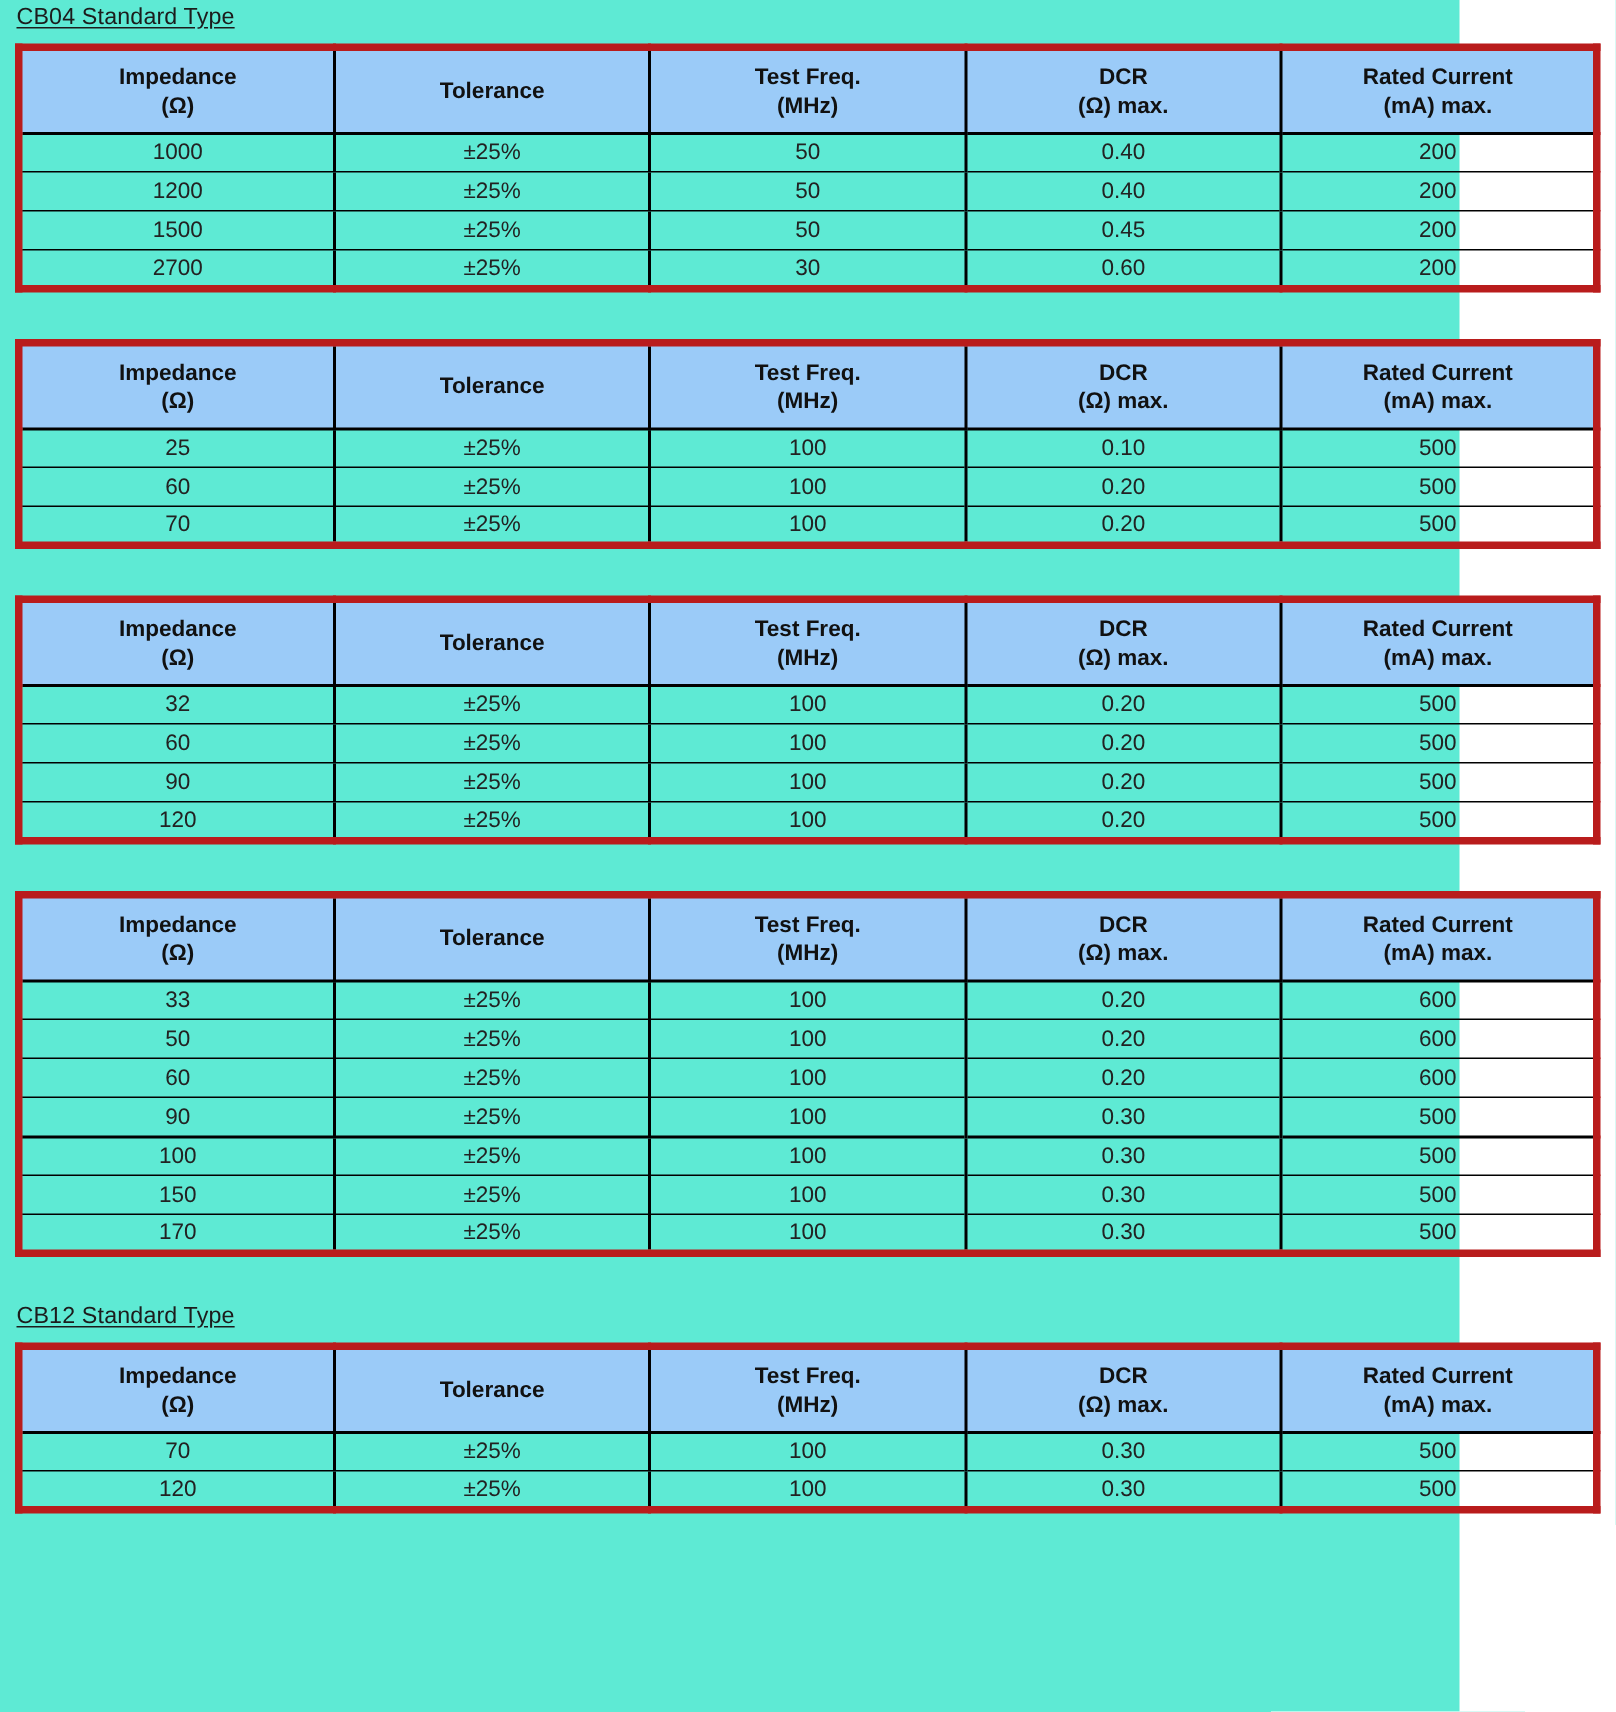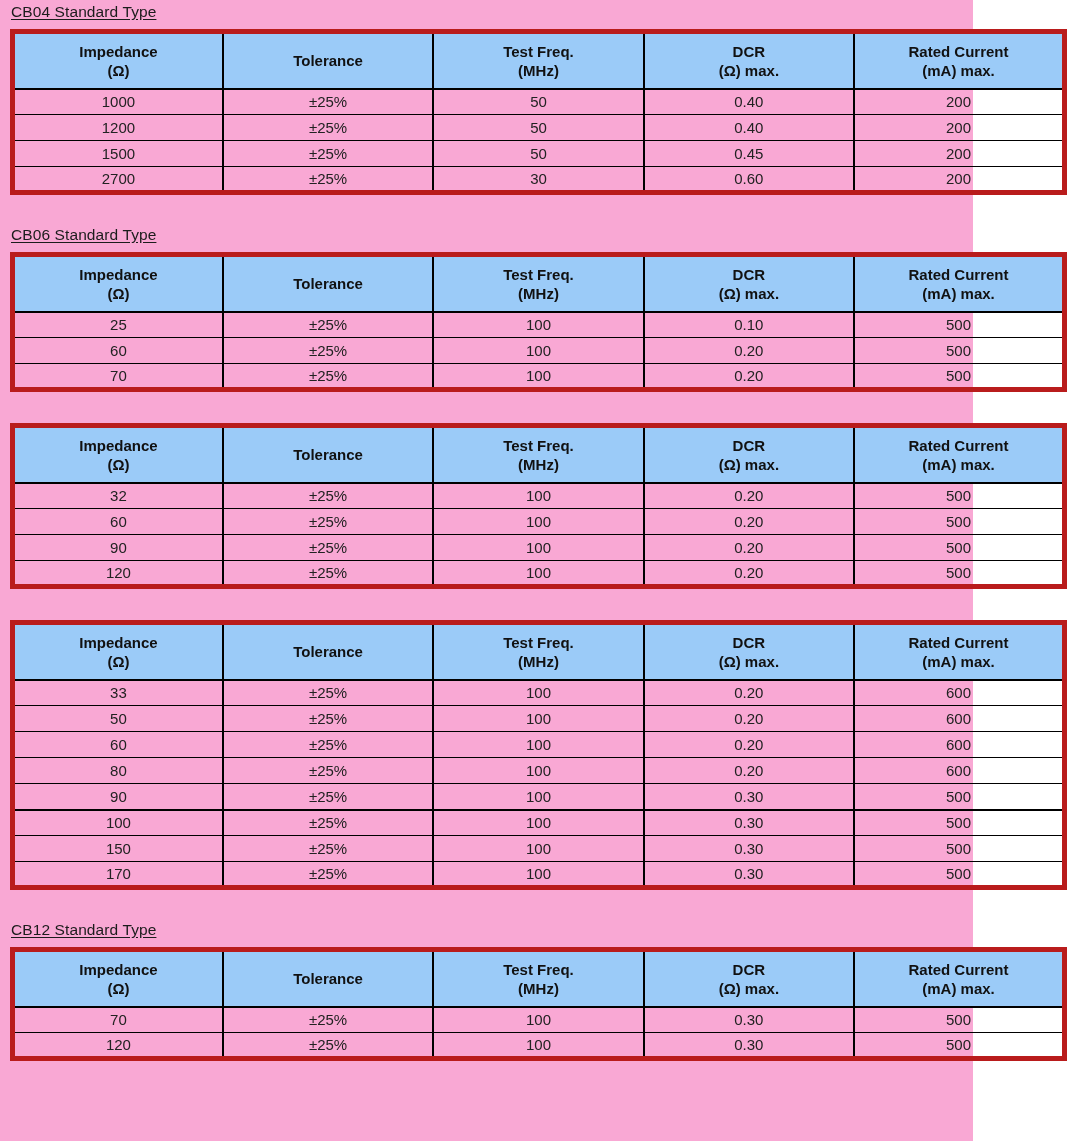--- a/index.html
+++ b/index.html
@@ -8,21 +8,21 @@
     padding: 0;
     background: #ffffff;
     width: 1077px;
     font-family: "Liberation Sans", sans-serif;
     color: #1a1a1a;
   }
   .page {
     width: 973px;
     min-height: 1141px;
     padding: 3px 10px 0 10px;
-    background: #f9a8d4;
+    background: #5eead4;
   }
   .spec-section { margin: 0 0 31px 0; }
   .spec-section:last-child { margin-bottom: 0; }
   .section-title {
     font-size: 15.5px;
     font-weight: 400;
     color: #1c1c1c;
     text-decoration: underline;
     text-underline-offset: 2px;
     margin: 0 0 8px 1px;
@@ -126,21 +126,20 @@
             <td>2700</td>
             <td>±25%</td>
             <td>30</td>
             <td>0.60</td>
             <td>200</td>
           </tr>
         </tbody>
       </table>
     </section>
     <section class="spec-section">
-      <h2 class="section-title">CB06 Standard Type</h2>
       <table class="spec-table">
         <colgroup>
           <col>
           <col>
           <col>
           <col>
           <col>
         </colgroup>
         <thead>
           <tr>
@@ -296,27 +295,20 @@
           </tr>
           <tr class="">
             <td>50</td>
             <td>±25%</td>
             <td>100</td>
             <td>0.20</td>
             <td>600</td>
           </tr>
           <tr class="">
             <td>60</td>
-            <td>±25%</td>
-            <td>100</td>
-            <td>0.20</td>
-            <td>600</td>
-          </tr>
-          <tr class="">
-            <td>80</td>
             <td>±25%</td>
             <td>100</td>
             <td>0.20</td>
             <td>600</td>
           </tr>
           <tr class="">
             <td>90</td>
             <td>±25%</td>
             <td>100</td>
             <td>0.30</td>

